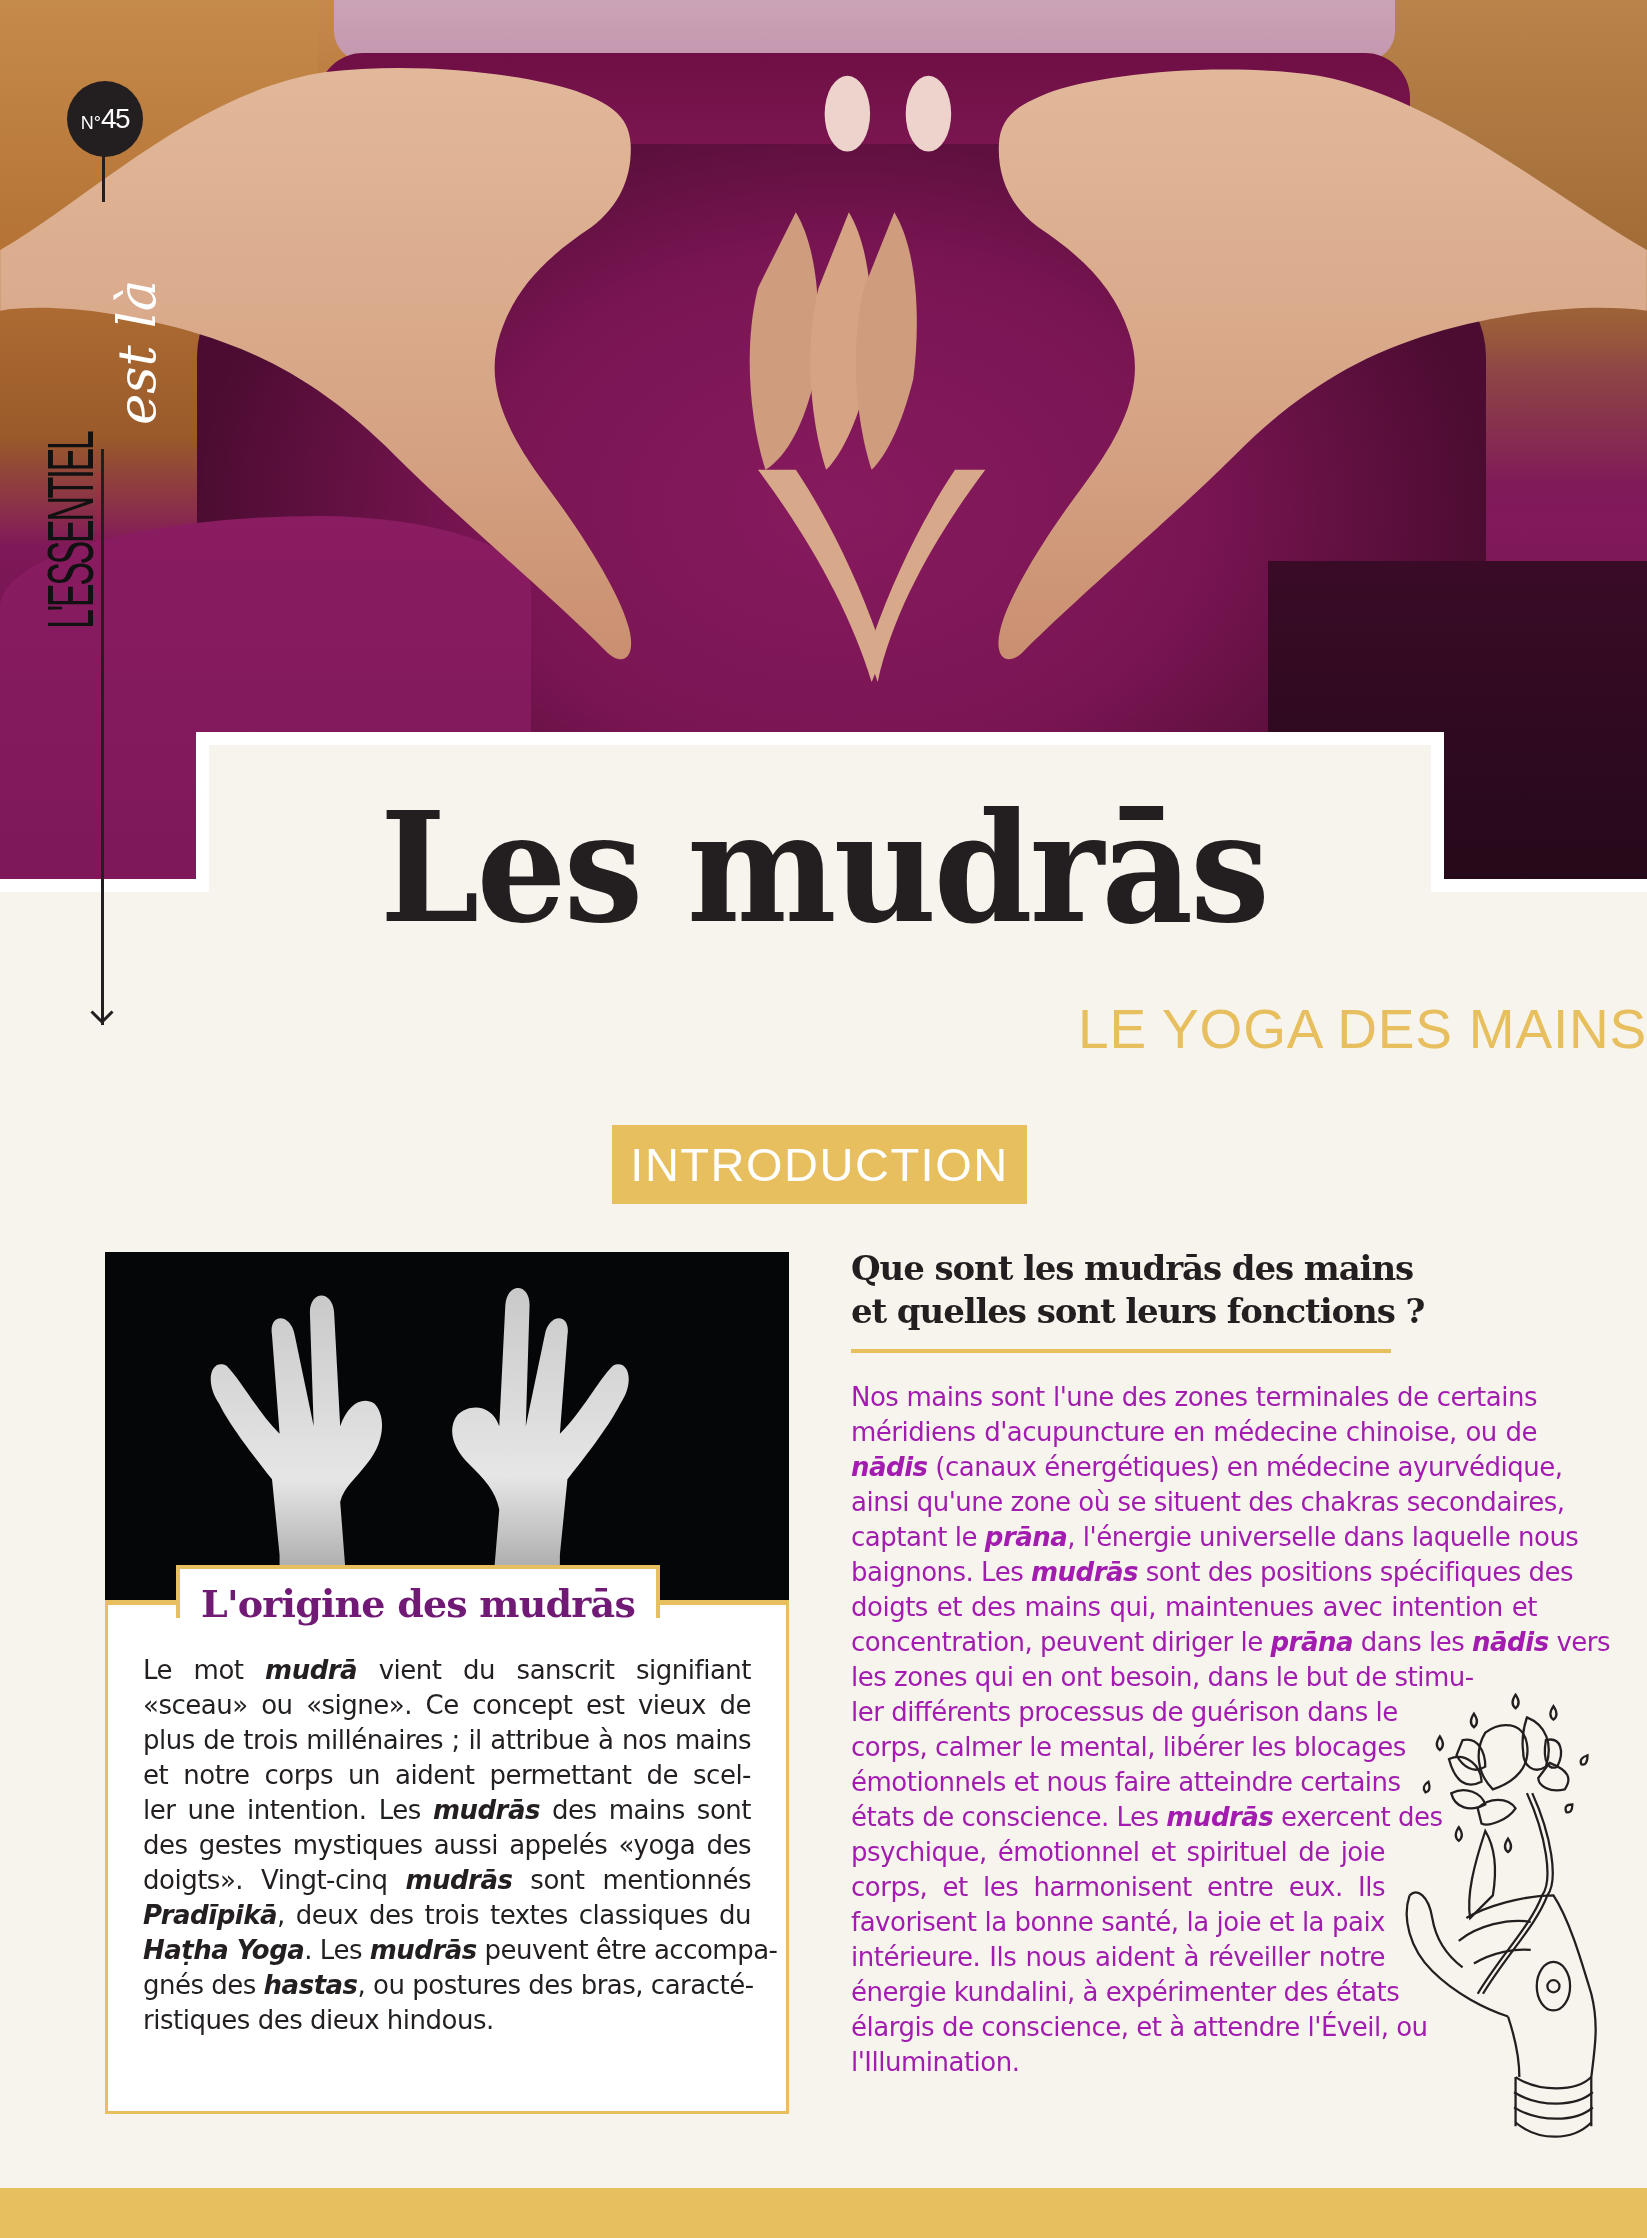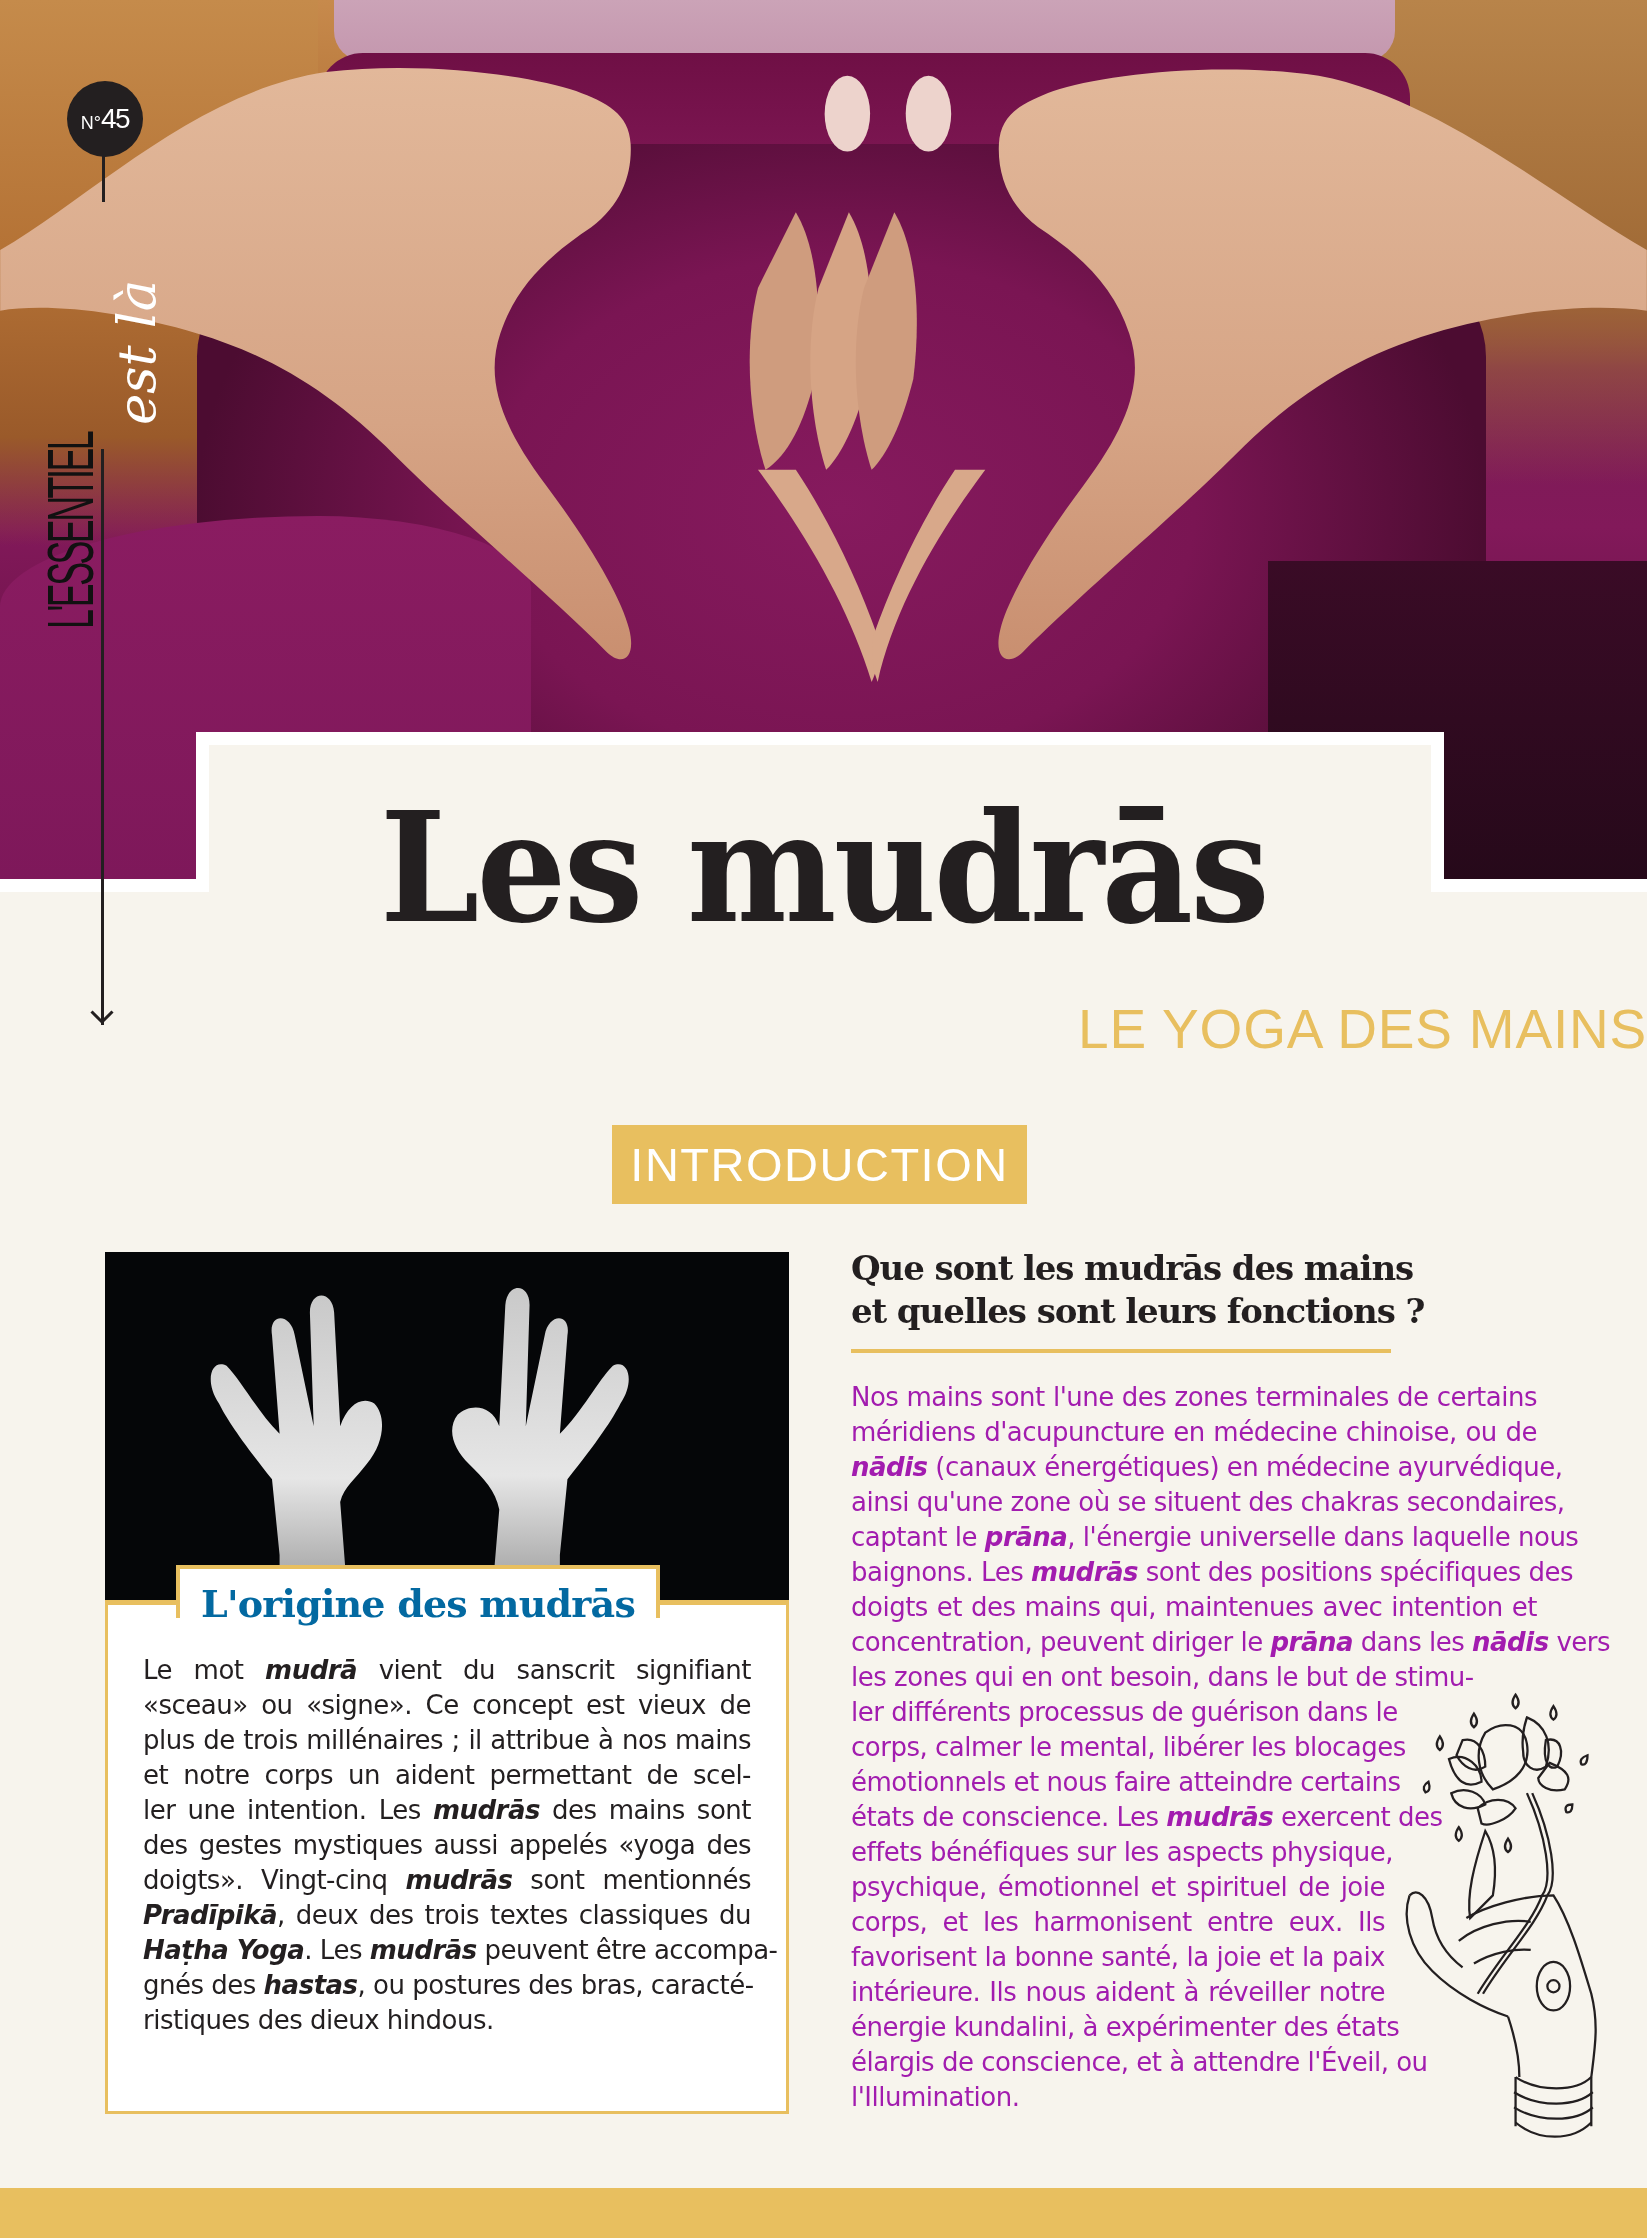--- a/index.html
+++ b/index.html
@@ -61,21 +61,21 @@
 
   
   .left-photo { position:absolute; left:105px; top:1252px; width:684px; height:353px; background:#050608; overflow:hidden; }
   .left-box { position:absolute; left:105px; top:1600px; width:684px; height:514px; background:#fff;
     border:3px solid #E8BF5F; border-top:none; }
   .box-top-border-left { position:absolute; left:105px; top:1600px; width:73px; height:4.5px; background:#E8BF5F; }
   .box-top-border-right { position:absolute; left:659px; top:1600px; width:130px; height:4.5px; background:#E8BF5F; }
   .caption-tab { position:absolute; left:176px; top:1565px; width:484px; height:53px; background:#fff;
     border:4.5px solid #E8BF5F; border-bottom:none; }
   .caption-title { position:absolute; left:176px; top:1581px; width:484px; text-align:center;
-    font-family:"DejaVu Serif", serif; font-size:38px; line-height:45px; color:#0369a1; letter-spacing:-0.8px; }
+    font-family:"DejaVu Serif", serif; font-size:38px; line-height:45px; color:#701a75; letter-spacing:-0.8px; }
   .left-text { position:absolute; left:143px; top:1653px; width:608px;
     font-family:"DejaVu Sans", sans-serif; font-size:26px; line-height:35px; color:#231F20;
     text-align:justify; letter-spacing:-0.5px; }
   .left-text em, .right-text em { font-style:italic; font-weight:bold; }
 
   
   .right-heading { position:absolute; left:851px; top:1247px; width:606px;
     font-family:"DejaVu Serif", serif; font-size:34px; line-height:43px; color:#231F20; font-weight:bold; letter-spacing:-1.1px; }
   .right-rule { position:absolute; left:851px; top:1349px; width:540px; height:3.8px; background:#E8BF5F; }
   .right-text { position:absolute; left:851px; top:1380px; width:686px;
@@ -191,21 +191,20 @@
     <span class="line" style="display: block; text-align: justify; text-align-last: justify; white-space: nowrap; width: 686px;"><span>ainsi qu'une zone où se situent des chakras secondaires,</span></span>
     <span class="line" style="display: block; text-align: justify; text-align-last: justify; white-space: nowrap; width: 686px;"><span>captant le </span><em>prāna</em><span>, l'énergie universelle dans laquelle nous</span></span>
     <span class="line" style="display: block; text-align: justify; text-align-last: justify; white-space: nowrap; width: 686px;"><span>baignons. Les </span><em>mudrās</em><span> sont des positions spécifiques des</span></span>
     <span class="line" style="display: block; text-align: justify; text-align-last: justify; white-space: nowrap; width: 686px;"><span>doigts et des mains qui, maintenues avec intention et</span></span>
     <span class="line" style="display: block; text-align: justify; text-align-last: justify; white-space: nowrap; width: 686px;"><span>concentration, peuvent diriger le </span><em>prāna</em><span> dans les </span><em>nādis</em><span> vers</span></span>
     <span class="line" style="display: block; text-align: justify; text-align-last: justify; white-space: nowrap; width: 576px;"><span>les zones qui en ont besoin, dans le but de stimu-</span></span>
     <span class="line" style="display: block; text-align: justify; text-align-last: justify; white-space: nowrap; width: 546px;"><span>ler différents processus de guérison dans le</span></span>
     <span class="line" style="display: block; text-align: justify; text-align-last: justify; white-space: nowrap; width: 538px;"><span>corps, calmer le mental, libérer les blocages</span></span>
     <span class="line" style="display: block; text-align: justify; text-align-last: justify; white-space: nowrap; width: 538px;"><span>émotionnels et nous faire atteindre certains</span></span>
     <span class="line" style="display: block; text-align: justify; text-align-last: justify; white-space: nowrap; width: 550px;"><span>états de conscience. Les </span><em>mudrās</em><span> exercent des</span></span>
-    <span class="line" style="display: block; text-align: justify; text-align-last: justify; white-space: nowrap; width: 542px;"><span>effets bénéfiques sur les aspects physique,</span></span>
     <span class="line" style="display: block; text-align: justify; text-align-last: justify; white-space: nowrap; width: 534px;"><span>psychique, émotionnel et spirituel de joie</span></span>
     <span class="line" style="display: block; text-align: justify; text-align-last: justify; white-space: nowrap; width: 534px;"><span>corps, et les harmonisent entre eux. Ils</span></span>
     <span class="line" style="display: block; text-align: justify; text-align-last: justify; white-space: nowrap; width: 534px;"><span>favorisent la bonne santé, la joie et la paix</span></span>
     <span class="line" style="display: block; text-align: justify; text-align-last: justify; white-space: nowrap; width: 534px;"><span>intérieure. Ils nous aident à réveiller notre</span></span>
     <span class="line" style="display: block; text-align: justify; text-align-last: justify; white-space: nowrap; width: 534px;"><span>énergie kundalini, à expérimenter des états</span></span>
     <span class="line" style="display: block; text-align: justify; text-align-last: justify; white-space: nowrap; width: 534px;"><span>élargis de conscience, et à attendre l'Éveil, ou</span></span>
     <span class="line last" style="display: block; text-align: justify; text-align-last: left; white-space: nowrap;"><span>l'Illumination.</span></span>
   </div>
 
 <svg class="lotus" viewBox="0 0 280 640">

